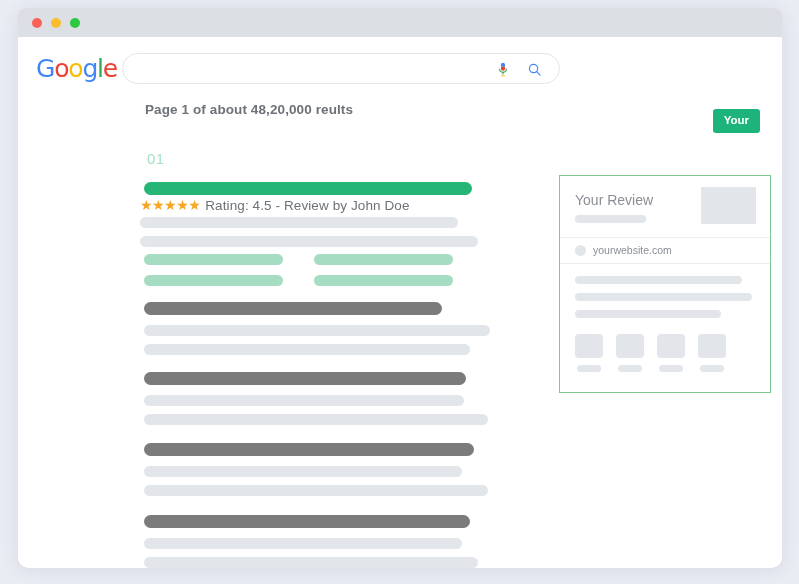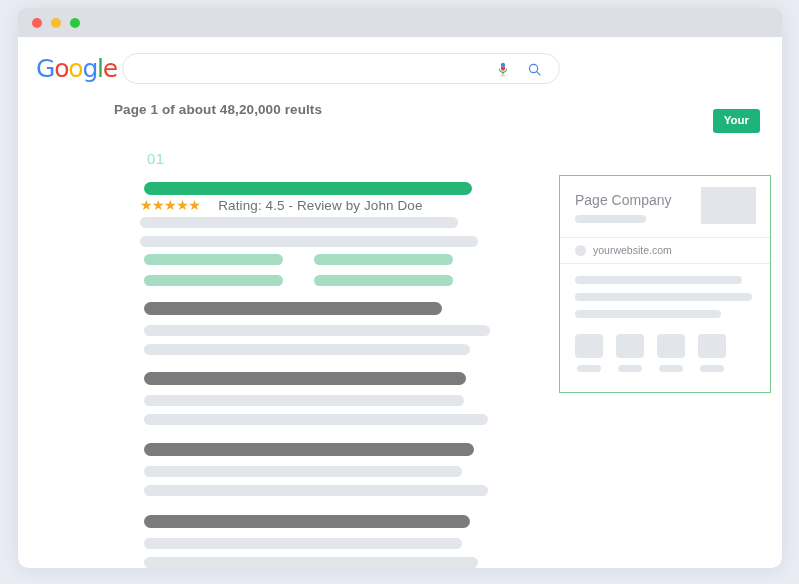--- a/index.html
+++ b/index.html
@@ -63,21 +63,21 @@
     border:1px solid #e4e4e4;
     border-radius:16px;
     background:#fff;
     box-sizing:border-box;
   }
   .mic-icon{position:absolute;right:48px;top:7px;width:16px;height:17px;}
   .search-icon{position:absolute;right:17px;top:8px;width:15px;height:15px;}
 
   
   .resultcount{
-    position:absolute;left:96px;top:65px;
+    position:absolute;left:127px;top:65px;
     font-size:13.5px;color:#6d7278;font-weight:700;
     letter-spacing:.1px;
     white-space:nowrap;
   }
   .after-btn{
     position:absolute;right:22px;top:72px;
     background:#1db47c;color:#ffffff;
     font-size:11.5px;font-weight:700;
     padding:6px 11px 6px 11px;
     border-radius:3px;border:none;
@@ -99,21 +99,21 @@
   .bar.grey-d{background:#7b7b7b;}
   .bar.grey-l{background:#e2e5ea;}
 
   .stars{
     position:absolute;left:122px;top:160px;
     font-size:14px;color:#f5a623;letter-spacing:-0.5px;
     white-space:nowrap;
   }
   .ratingtext{
     color:#6d7278;font-size:13.5px;letter-spacing:.1px;
-    margin-left:18px;
+    margin-left:5px;
   }
 
   
   .card{
     position:absolute;left:541px;top:138px;
     width:212px;height:218px;
     border:1px solid #7ec98f;
     background:#fff;
     box-sizing:border-box;
   }
@@ -221,21 +221,21 @@
 
         <div class="bar tall grey-d" style="left:126px;top:478px;width:326px;"></div>
         <div class="bar grey-l" style="left:126px;top:501px;width:318px;"></div>
         <div class="bar grey-l" style="left:126px;top:520px;width:334px;"></div>
 
       </div>
 
       <div class="card">
 
         <div class="card-head card-sec">
-          <div class="company-name">Page Company</div>
+          <div class="company-name">Your Review</div>
           <div class="company-sub"></div>
           <div class="company-img"></div>
         </div>
 
         <div class="card-url card-sec">
           <div class="favicon"></div>
           <div class="urltext">yourwebsite.com</div>
         </div>
 
         <div class="card-body card-sec">

